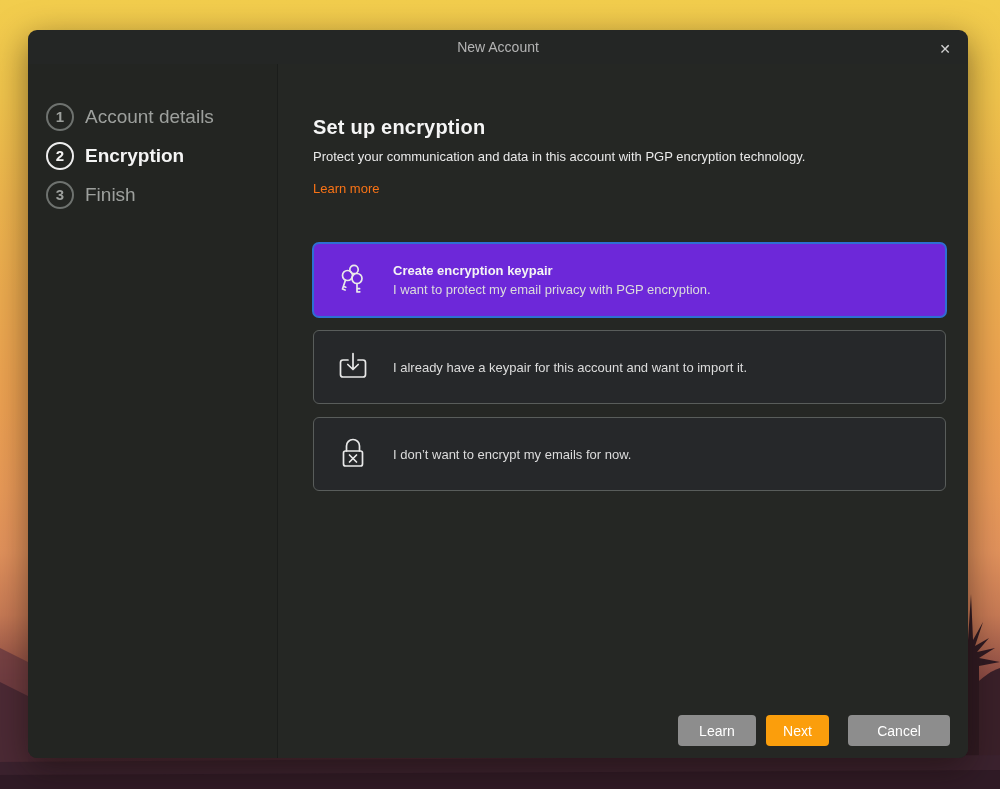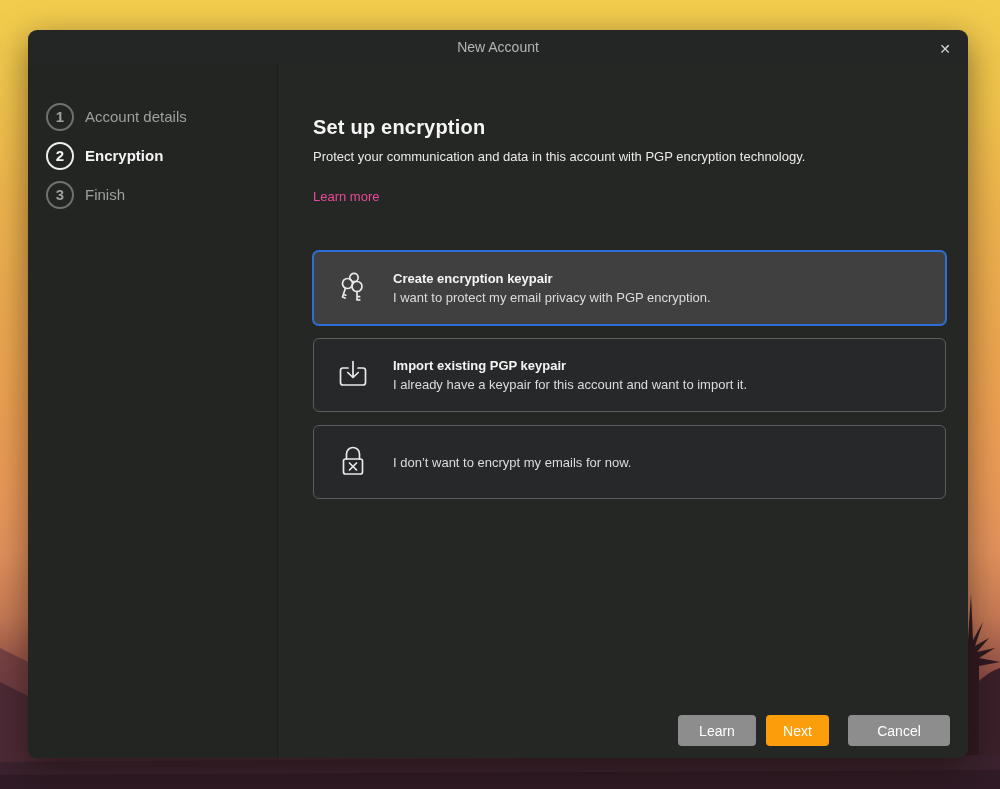--- a/index.html
+++ b/index.html
@@ -39,39 +39,39 @@
     padding: 38px 0 0 18px; background: #232522;
     border-bottom-left-radius: 9px;
   }
   .step { display: flex; align-items: center; margin-bottom: 10px; height: 29px; }
   .step-circle {
     width: 28px; height: 28px; border-radius: 50%; flex: 0 0 28px;
     border: 2px solid #6e726f; color: #9da09d;
     display: flex; align-items: center; justify-content: center;
     font-size: 15px; font-weight: bold;
   }
-  .step-label { margin-left: 11px; font-size: 15px; color: #9da09d; }
+  .step-label { margin-left: 11px; font-size: 19px; color: #9da09d; }
   .step.active .step-circle { border-color: #ededed; color: #f4f4f4; }
   .step.active .step-label { color: #f4f4f4; font-weight: bold; }
 
   
   .main { flex: 1; position: relative; padding: 52px 22px 0 35px; background: #252724; border-bottom-right-radius: 9px;}
   .heading { font-size: 20px; font-weight: bold; color: #f5f5f5; letter-spacing: .2px; }
   .description { margin-top: 10px; font-size: 13px; color: #e9e9e9; }
-  .learn-more { display: inline-block; margin-top: 25px; font-size: 13px; color: #ec4899; cursor: pointer; text-decoration: none; }
+  .learn-more { display: inline-block; margin-top: 17px; font-size: 13px; color: #f97316; cursor: pointer; text-decoration: none; }
 
   .options { margin-top: 43px; }
   .option-card {
     display: flex; align-items: center; height: 74px; margin-bottom: 13px;
     border: 1px solid #595d5b; border-radius: 6px; background: #26282a;
     padding: 0 16px; cursor: pointer;
   }
   .option-card.selected {
     border-color: #2e6fd4; box-shadow: 0 0 0 1px #2e6fd4;
-    background: #404040;
+    background: #6d28d9;
     margin-top: 46px;
   }
   .option-icon {
     width: 40px; height: 40px; flex: 0 0 40px; margin: 0 20px 0 3px;
     display: flex; align-items: center; justify-content: center;
   }
   .option-icon svg { stroke: #e9e9e9; fill: none; stroke-width: 1.7; stroke-linecap: round; stroke-linejoin: round; }
   .option-title { font-size: 13px; font-weight: bold; color: #f4f4f4; margin-bottom: 4px; }
   .option-subtitle { font-size: 13px; color: #dcdcdc; }
 
@@ -147,21 +147,20 @@
         </div>
 
         <div class="option-card">
           <div class="option-icon">
             <svg width="38" height="38" viewBox="0 0 38 38">
               <path d="M14 12 H 9 a2.5 2.5 0 0 0 -2.5 2.5 v 12 a2.5 2.5 0 0 0 2.5 2.5 h 20 a2.5 2.5 0 0 0 2.5 -2.5 v -12 a2.5 2.5 0 0 0 -2.5 -2.5 h -5"></path>
               <path d="M19 5.5 V 21 M13.8 16.5 L19 21.5 L24.2 16.5"></path>
             </svg>
           </div>
           <div>
-            <div class="option-title">Import existing PGP keypair</div>
             <div class="option-subtitle">I already have a keypair for this account and want to import it.</div>
           </div>
         </div>
 
         <div class="option-card">
           <div class="option-icon">
             <svg width="38" height="38" viewBox="0 0 38 38">
               <path d="M12.5 16 v-5 a6.5 6.5 0 0 1 13 0 v5"></path>
               <rect x="9.5" y="16" width="19" height="15" rx="2"></rect>
               <path d="M15.5 20 L22.5 27 M22.5 20 L15.5 27"></path>

